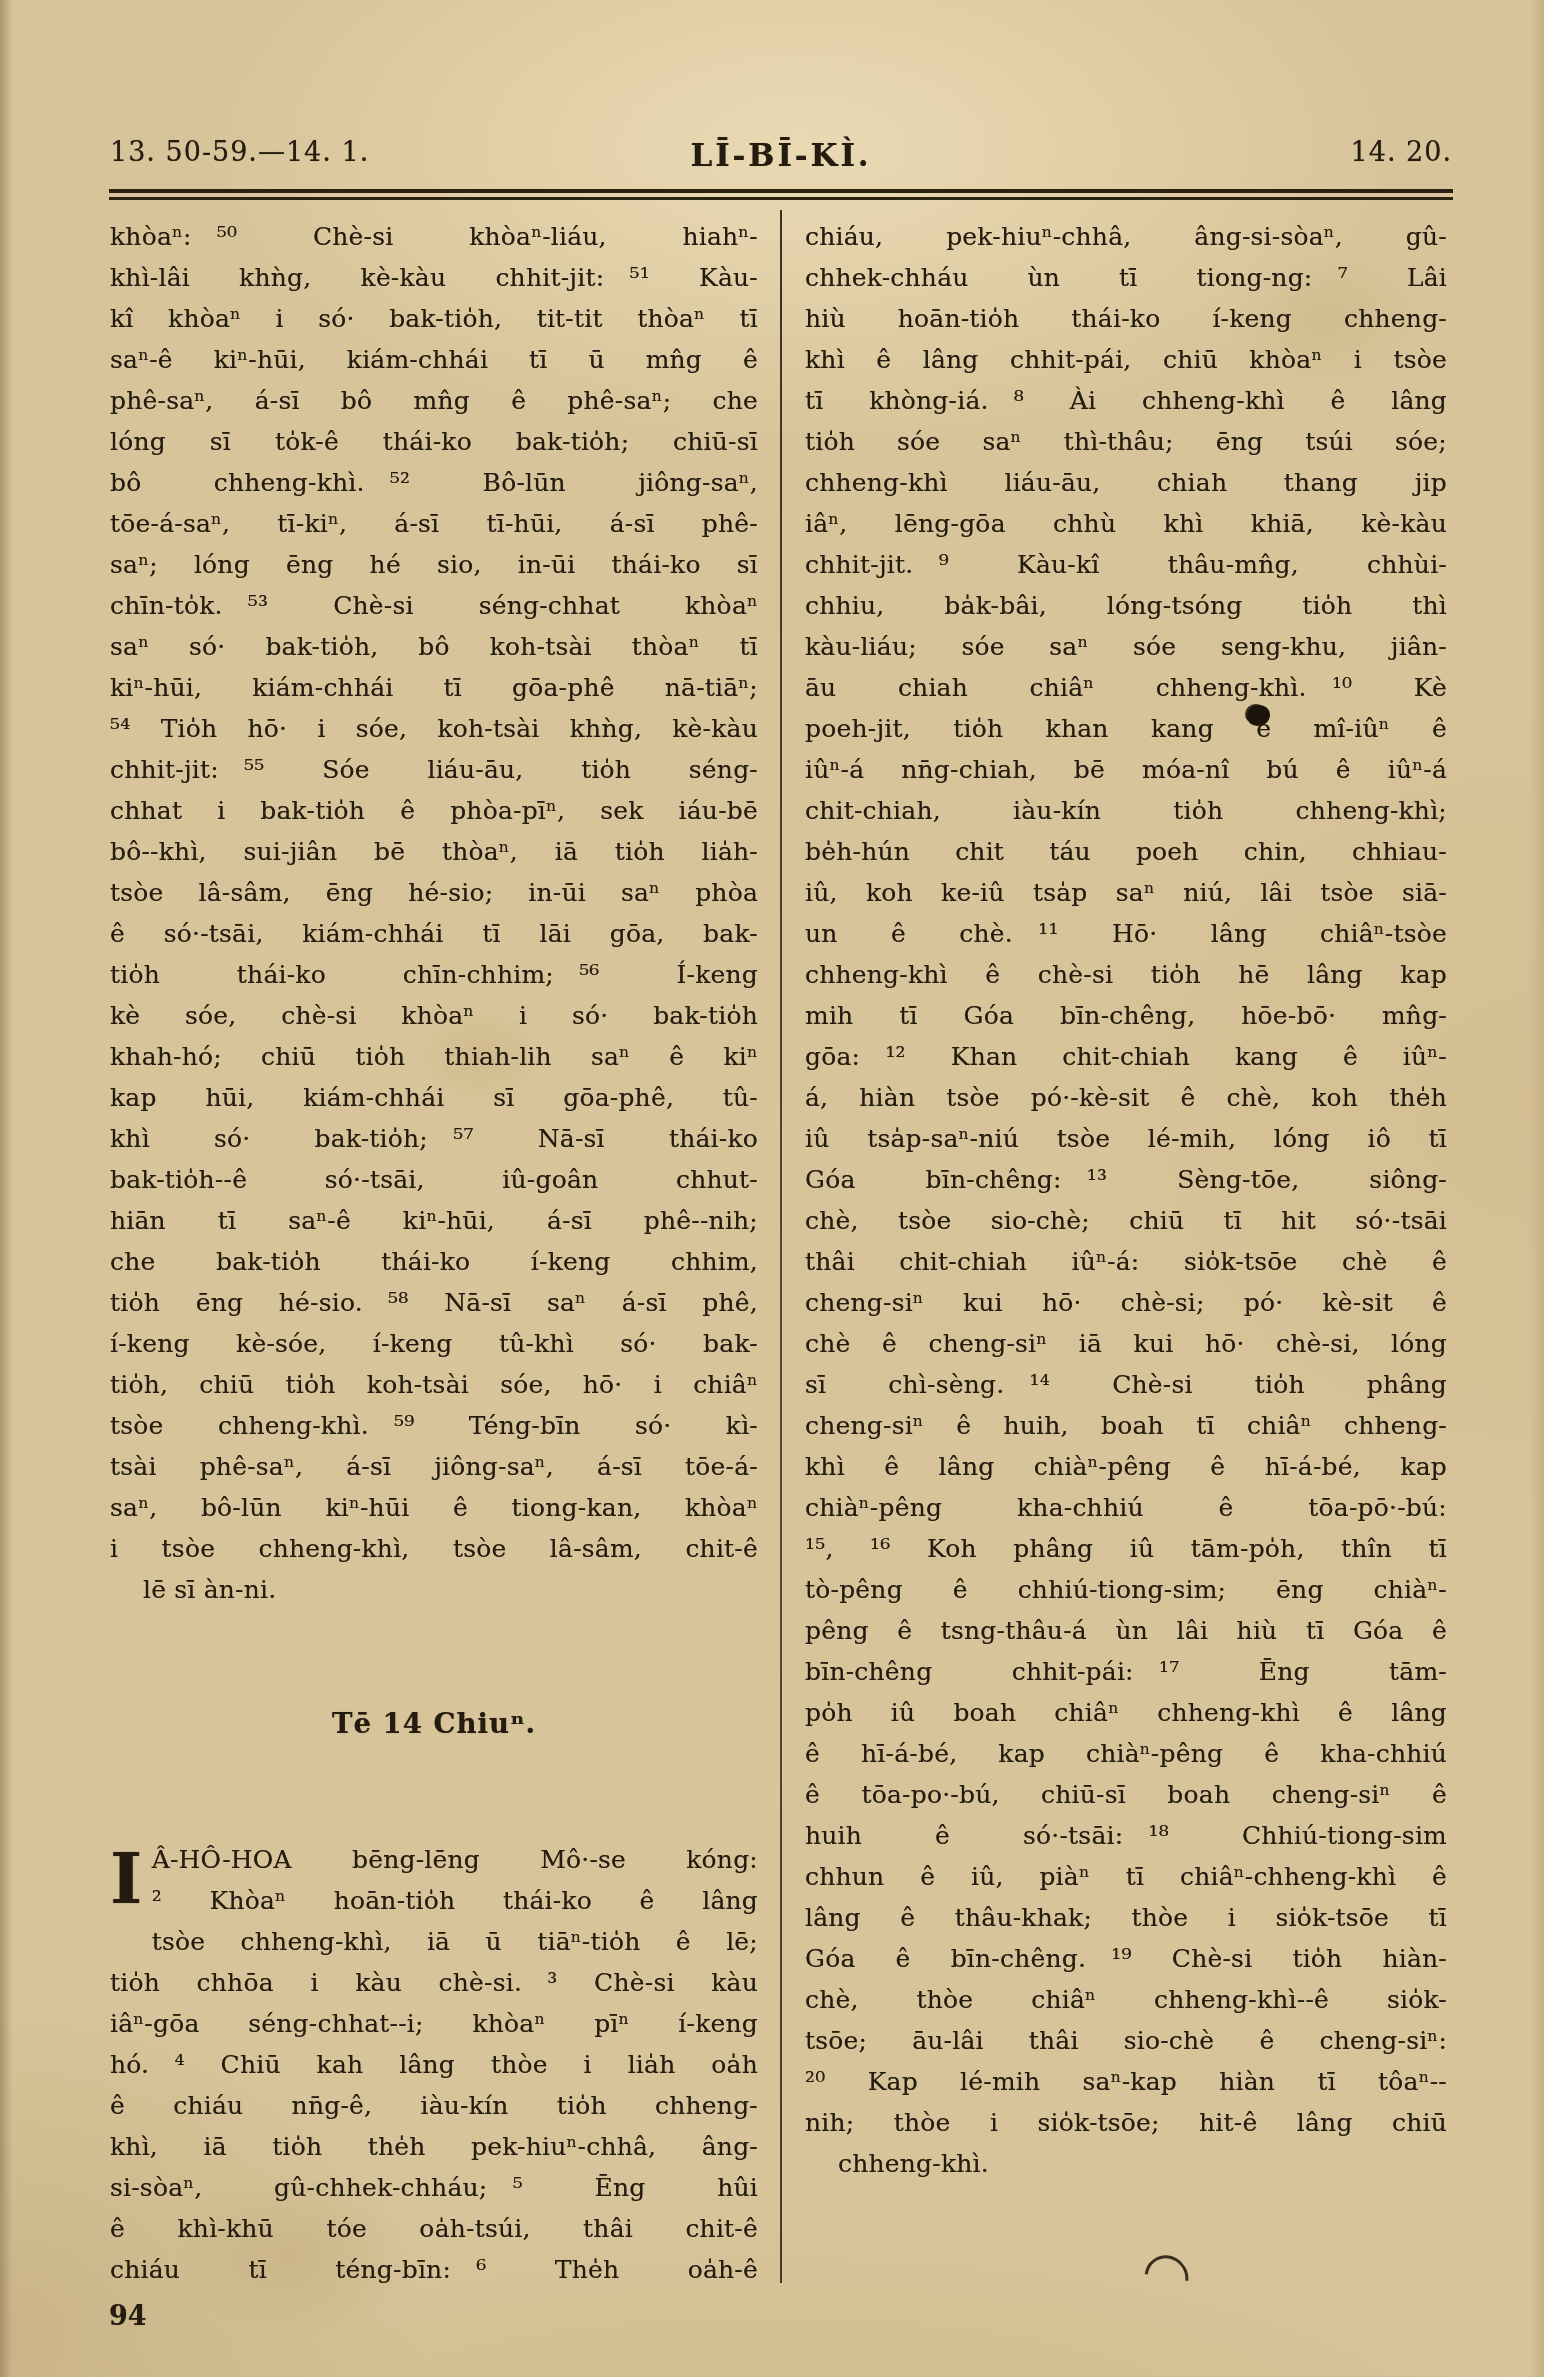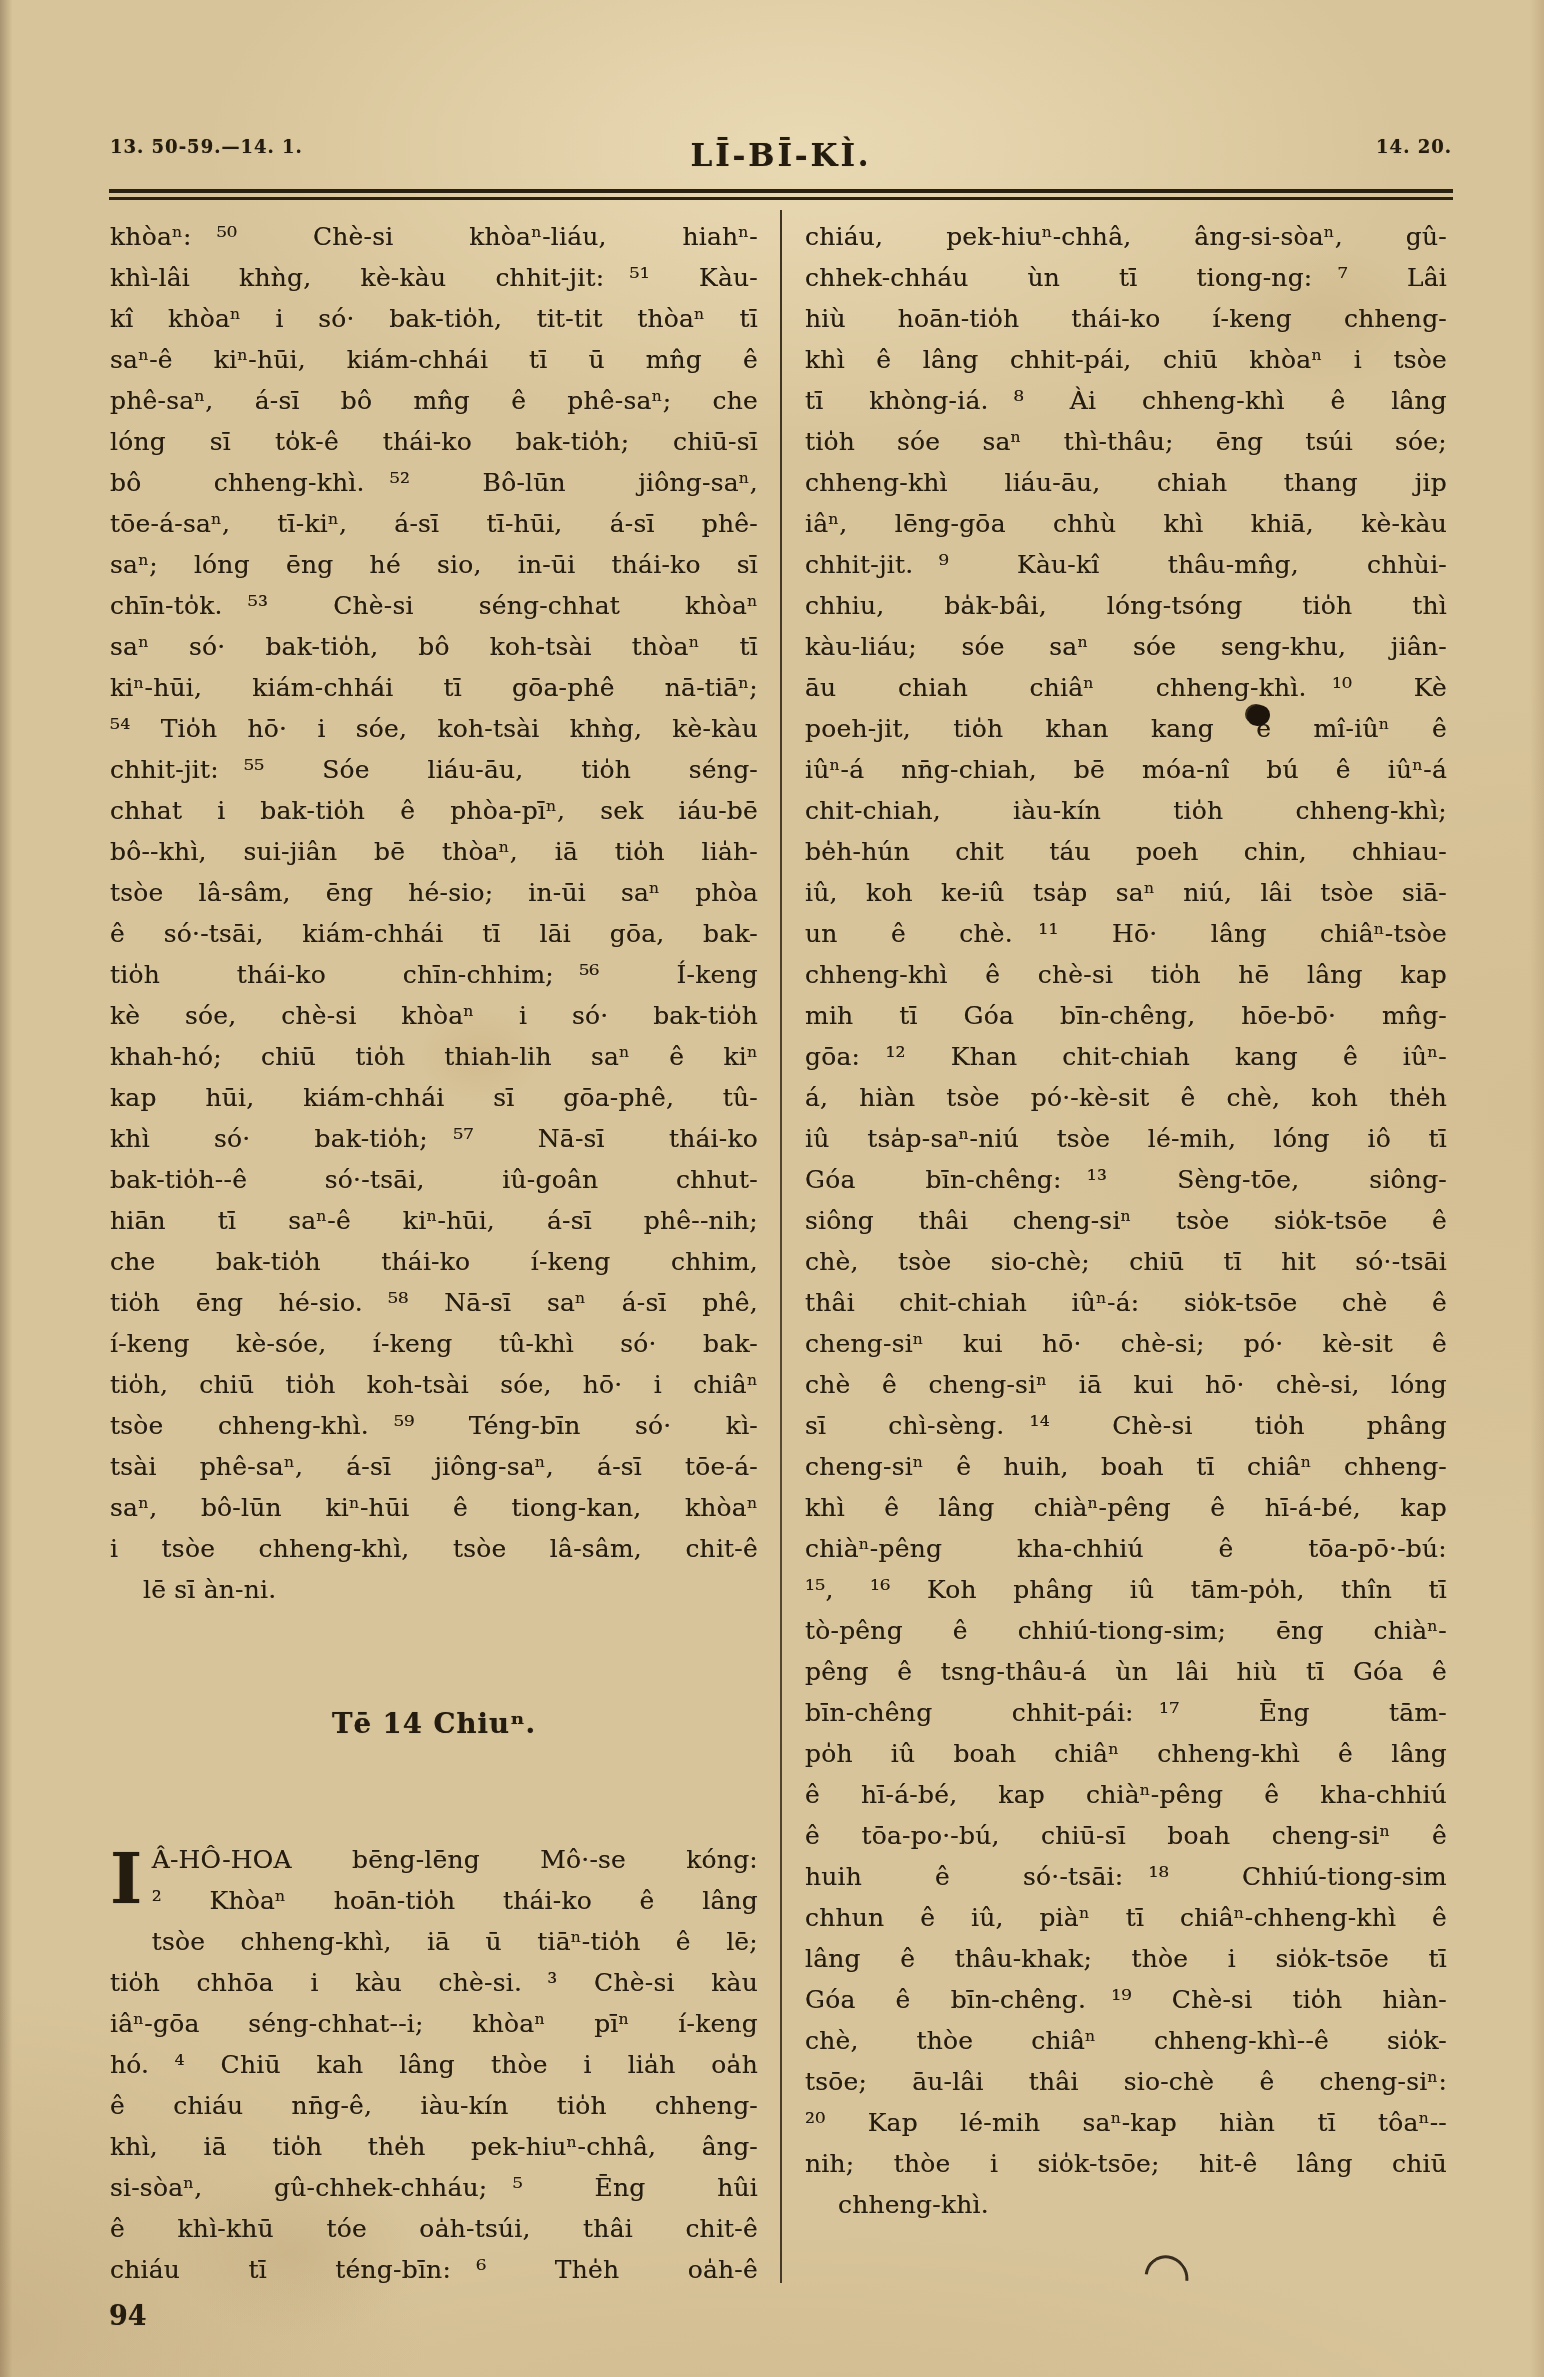--- a/index.html
+++ b/index.html
@@ -22,21 +22,21 @@
   }
   .stain{position:absolute;border-radius:50%;pointer-events:none;}
   .stain.s1{left:418px;top:1008px;width:124px;height:95px;background:radial-gradient(ellipse,rgba(160,120,60,.14),rgba(160,120,60,0) 70%);}
   .stain.s2{left:1227px;top:247px;width:200px;height:143px;background:radial-gradient(ellipse,rgba(150,115,60,.10),rgba(150,115,60,0) 70%);}
   .stain.s3{left:171px;top:2168px;width:247px;height:171px;background:radial-gradient(ellipse,rgba(140,105,55,.12),rgba(140,105,55,0) 70%);}
 
   .running-head{
     position:absolute;top:136px;left:110px;width:1342px;height:43px;
   }
   .running-head .ref{
-    position:absolute;top:0;font-size:18px;font-weight:bold;letter-spacing:1px;
+    position:absolute;top:0;font-size:27px;font-weight:normal;letter-spacing:1px;
     text-shadow:0 0 0.7px rgba(40,30,15,.6);
   }
   .running-head .ref.left{left:0;}
   .running-head .ref.right{right:0;}
   .running-head .title{
     position:absolute;left:50%;transform:translateX(-50%);top:1px;
     font-size:31px;font-weight:bold;letter-spacing:2.9px;
     text-shadow:0 0 0.7px rgba(40,30,15,.6);
   }
   .rule{position:absolute;left:109px;width:1344px;background:#2b2113;}
@@ -185,21 +185,20 @@
       <div class="line">chit-chiah, iàu-kín tio̍h chheng-khì;</div>
       <div class="line">be̍h-hún chit táu poeh chin, chhiau-</div>
       <div class="line">iû, koh ke-iû tsa̍p saⁿ niú, lâi tsòe siā-</div>
       <div class="line">un ê chè. ¹¹ Hō· lâng chiâⁿ-tsòe</div>
       <div class="line">chheng-khì ê chè-si tio̍h hē lâng kap</div>
       <div class="line">mih tī Góa bīn-chêng, hōe-bō· mn̂g-</div>
       <div class="line">gōa: ¹² Khan chit-chiah kang ê iûⁿ-</div>
       <div class="line">á, hiàn tsòe pó·-kè-sit ê chè, koh the̍h</div>
       <div class="line">iû tsa̍p-saⁿ-niú tsòe lé-mih, lóng iô tī</div>
       <div class="line">Góa bīn-chêng: ¹³ Sèng-tōe, siông-</div>
-      <div class="line">siông thâi cheng-siⁿ tsòe sio̍k-tsōe ê</div>
       <div class="line">chè, tsòe sio-chè; chiū tī hit só·-tsāi</div>
       <div class="line">thâi chit-chiah iûⁿ-á: sio̍k-tsōe chè ê</div>
       <div class="line">cheng-siⁿ kui hō· chè-si; pó· kè-sit ê</div>
       <div class="line">chè ê cheng-siⁿ iā kui hō· chè-si, lóng</div>
       <div class="line">sī chì-sèng. ¹⁴ Chè-si tio̍h phâng</div>
       <div class="line">cheng-siⁿ ê huih, boah tī chiâⁿ chheng-</div>
       <div class="line">khì ê lâng chiàⁿ-pêng ê hī-á-bé, kap</div>
       <div class="line">chiàⁿ-pêng kha-chhiú ê tōa-pō·-bú:</div>
       <div class="line">¹⁵, ¹⁶ Koh phâng iû tām-po̍h, thîn tī</div>
       <div class="line">tò-pêng ê chhiú-tiong-sim; ēng chiàⁿ-</div>

